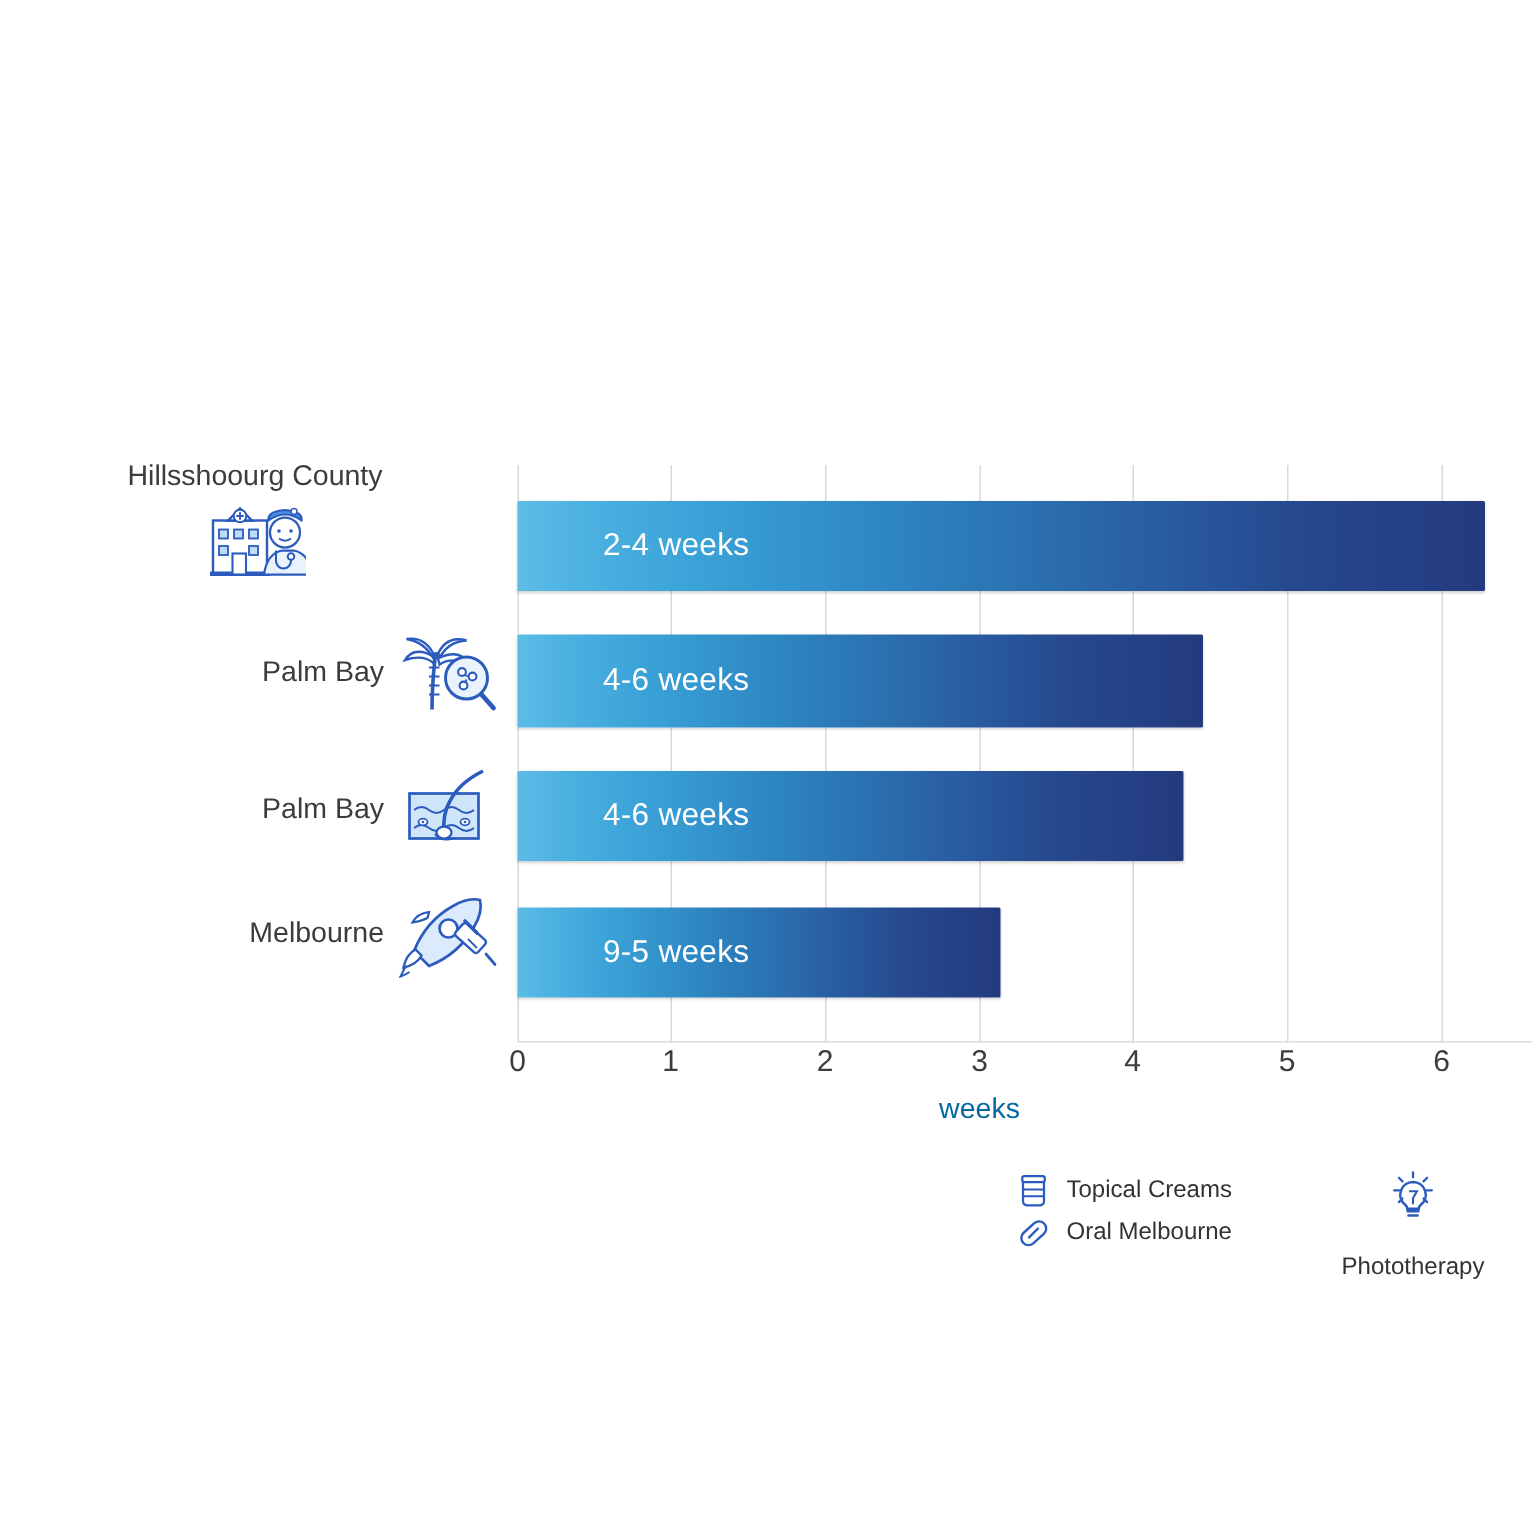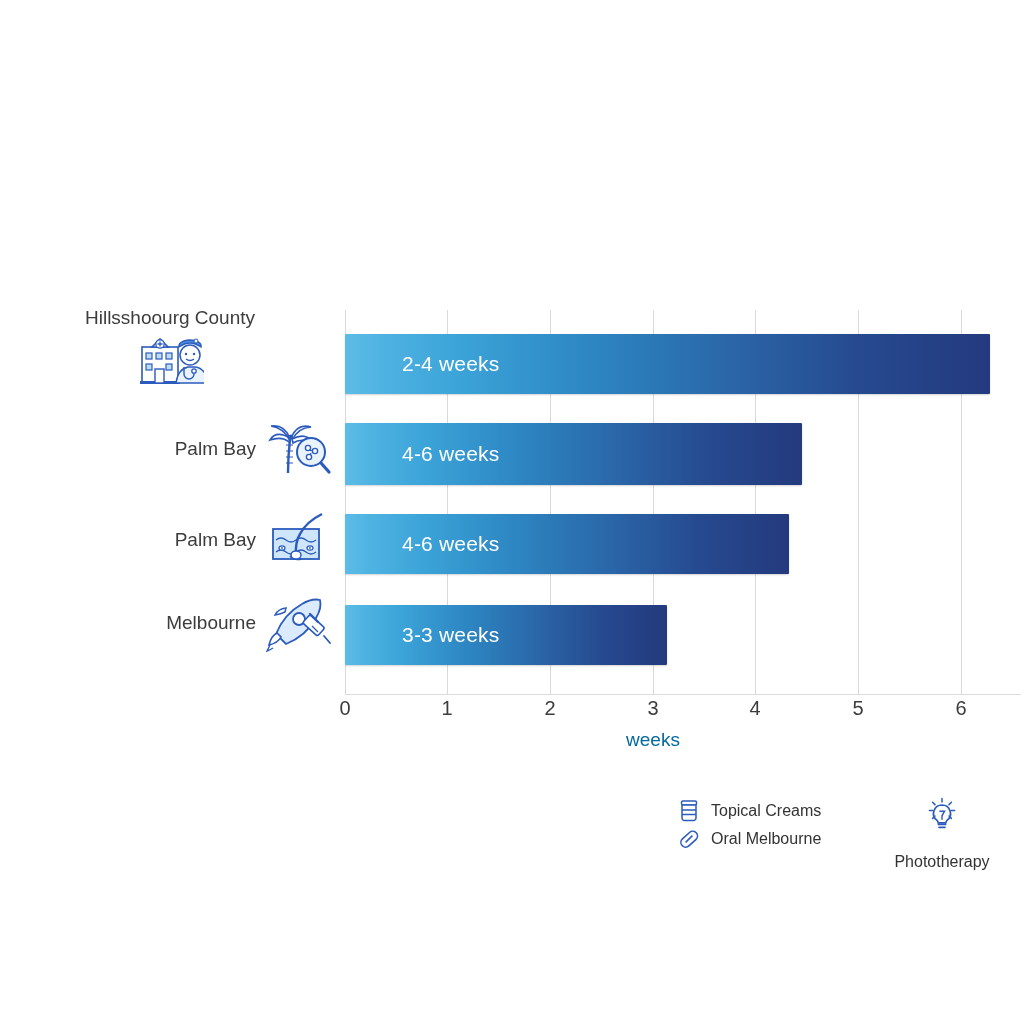--- a/index.html
+++ b/index.html
@@ -104,21 +104,21 @@
     width: 616px;
     text-align: center;
     font-size: 19px;
     color: #0369a1;
   }
 
   
   #legend {
     position: absolute;
     left: 676px;
-    top: 797px;
+    top: 780px;
     width: 330px;
     height: 80px;
   }
   .legend-col-left {
     position: absolute;
     left: 0;
     top: 0;
   }
   .legend-item {
     display: flex;
@@ -177,21 +177,21 @@
 
     <div class="bar" style="top:113px; height:62px; width:457px;">
       <span class="bar-label">4-6 weeks</span>
     </div>
 
     <div class="bar" style="top:204px; height:60px; width:444px;">
       <span class="bar-label">4-6 weeks</span>
     </div>
 
     <div class="bar" style="top:295px; height:60px; width:322px;">
-      <span class="bar-label">3-3 weeks</span>
+      <span class="bar-label">9-5 weeks</span>
     </div>
   </div>
 
   <div class="cat-row" style="top:329px; height:60px;flex-direction:column;">
     <span class="cat-label">Hillsshoourg County</span>
     <span class="cat-icon">
       <svg viewBox="0 0 66 56" width="66" height="56" aria-hidden="true">
         <rect x="4" y="16" width="36" height="36" fill="#ffffff" stroke="#2b5bbd" stroke-width="1.6"></rect>
         <rect x="2" y="50" width="40" height="3" fill="#2b5bbd"></rect>
         <path d="M14 16 L22 8 L30 16 Z" fill="#ffffff" stroke="#2b5bbd" stroke-width="1.6"></path>

